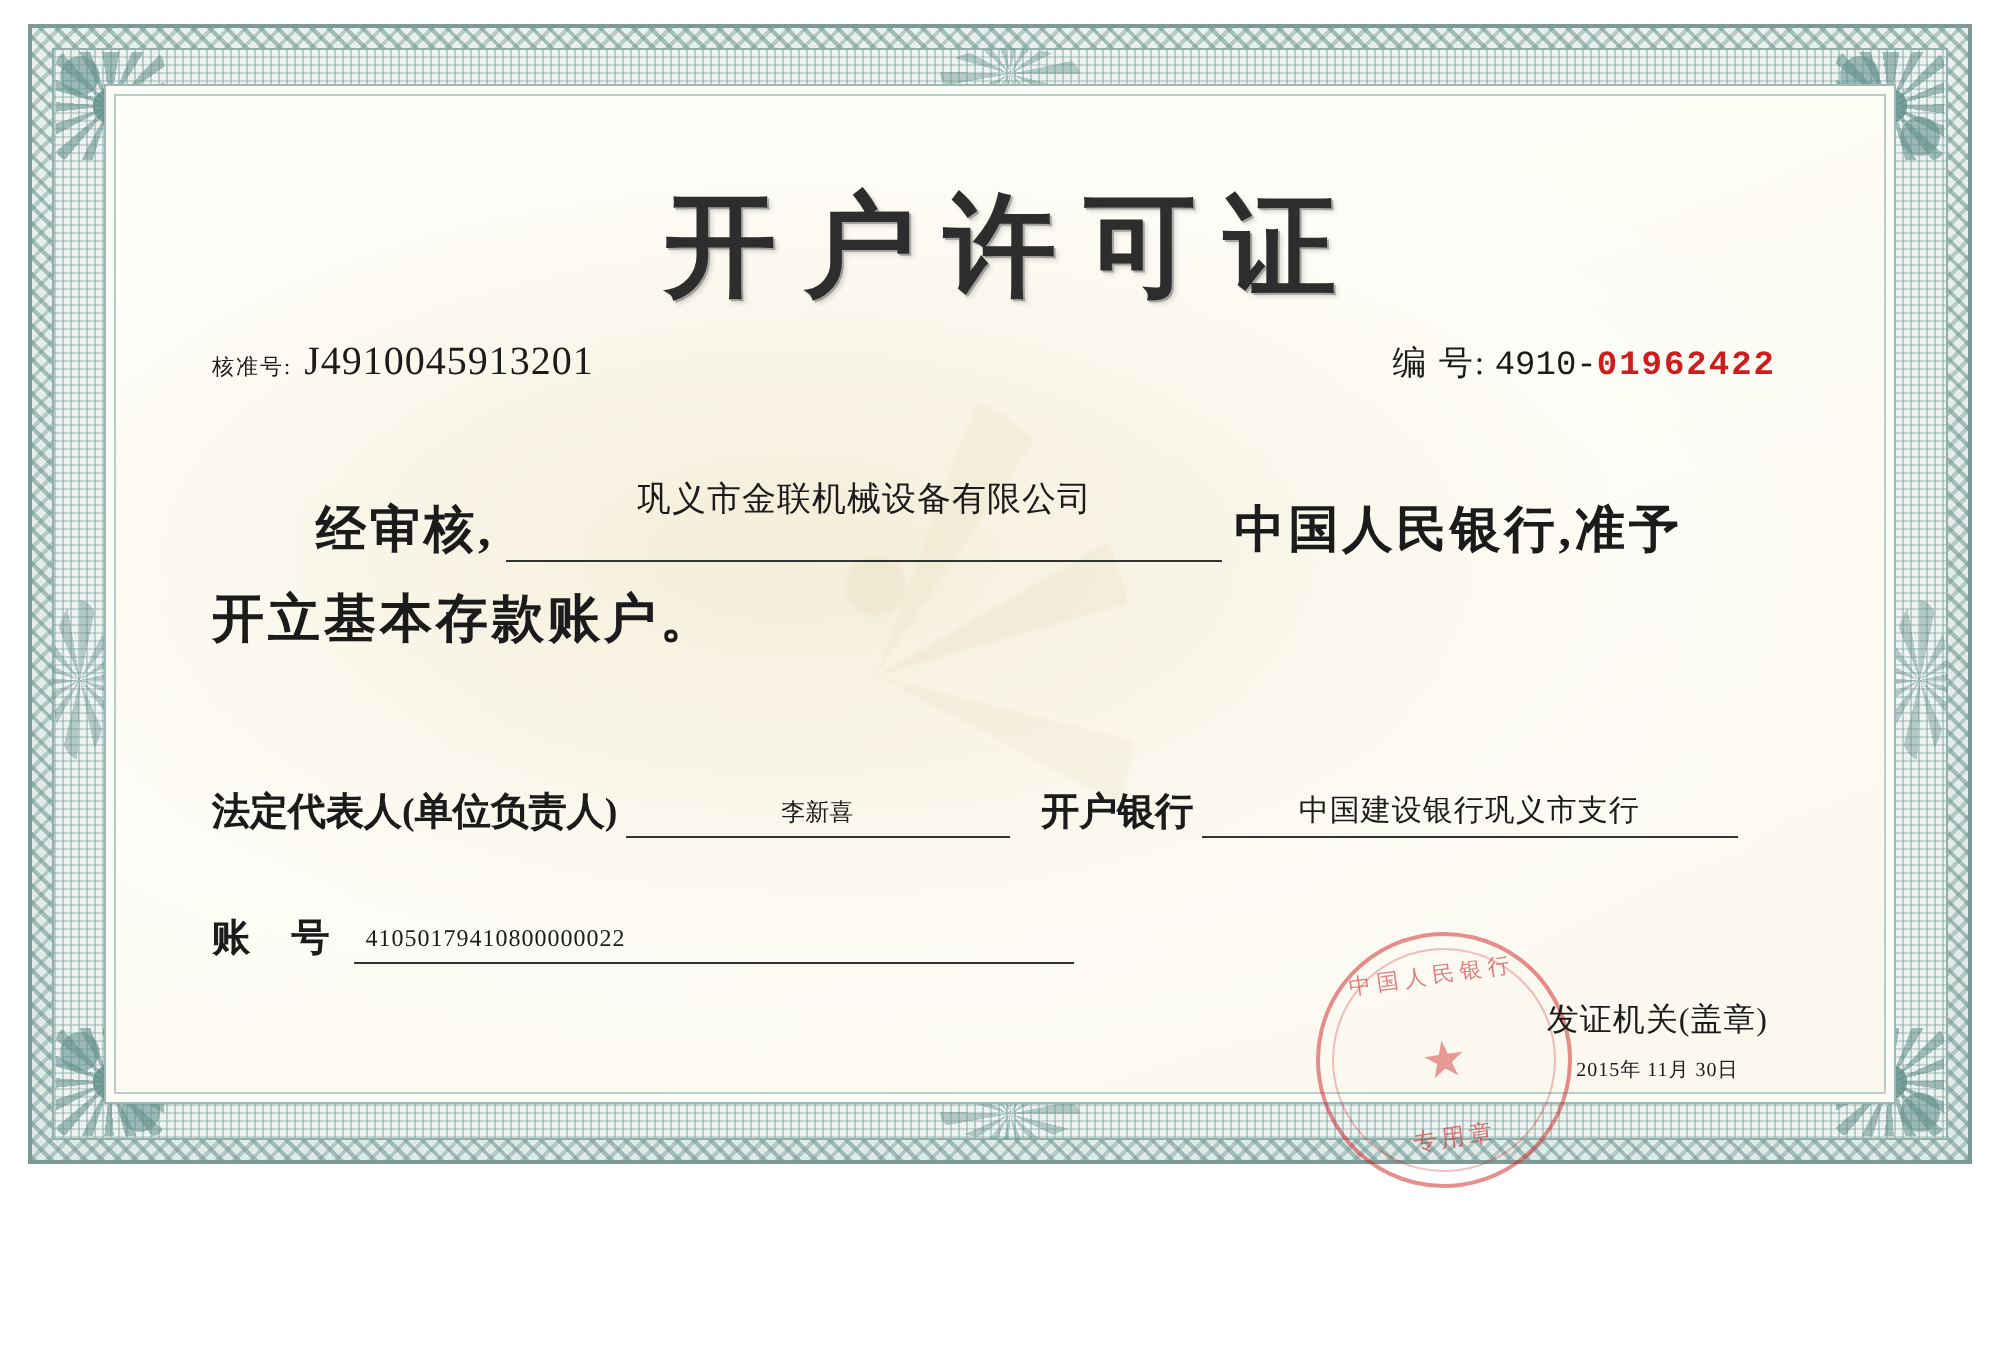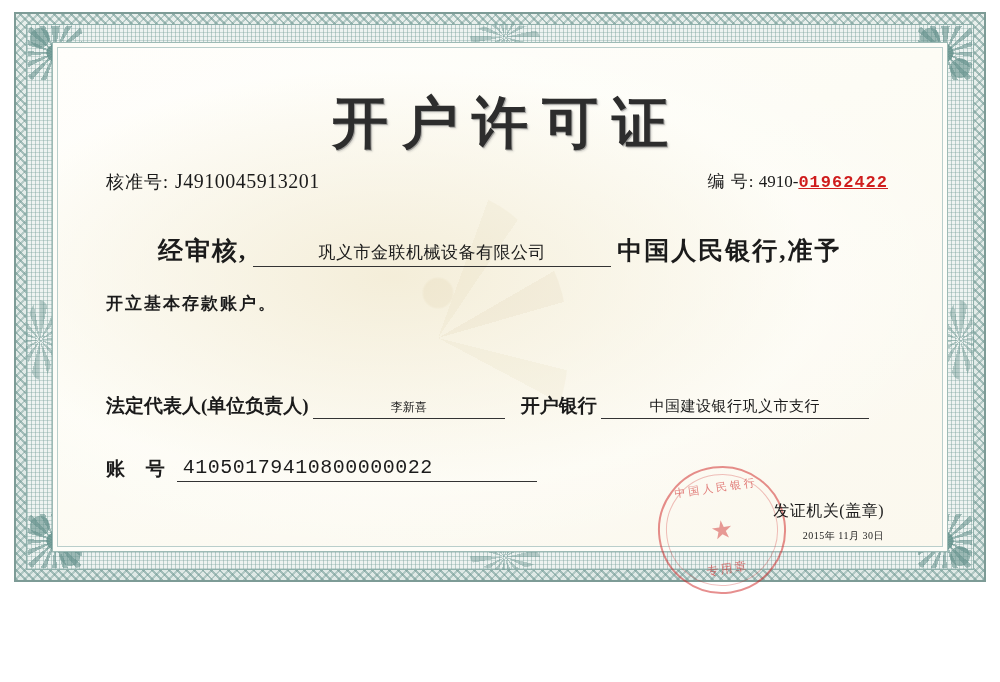--- a/index.html
+++ b/index.html
@@ -175,78 +175,77 @@
   }
 
   .row-approval {
     position: absolute;
     top: 122px;
     left: 48px;
     right: 48px;
     font-size: 16px;
   }
   .approval-label {
-    font-size: 18px;
+    font-size: 11px;
     letter-spacing: 1px;
   }
   .approval-value {
     font-family: "Liberation Serif", serif;
     font-size: 20px;
     margin-left: 6px;
     letter-spacing: 0.5px;
   }
   .serial-wrap {
     position: absolute;
     right: 6px;
     top: 0;
     font-size: 17px;
     white-space: nowrap;
   }
   .serial-label { letter-spacing: 1px; }
-  .serial-prefix { font-family: Liberation Serif, serif; }
+  .serial-prefix { font-family: Liberation Mono, monospace; }
   .serial-number {
     color: #cf1d1d;
     font-family: "Liberation Mono", "DejaVu Sans Mono", monospace;
     font-weight: bold;
     letter-spacing: 1px;
     font-size: 17px;
-    text-decoration: underline;
   }
 
   .para1 {
     position: absolute;
     top: 186px;
     left: 48px;
     right: 36px;
     font-size: 25px;
     font-weight: bold;
     letter-spacing: 2px;
     white-space: nowrap;
   }
   .para1 .indent { display: inline-block; width: 52px; }
   .company-blank {
     display: inline-block;
     width: 358px;
     border-bottom: 1.4px solid #333;
     text-align: center;
     vertical-align: bottom;
-    padding-bottom: 2px;
+    padding-bottom: 18px;
     margin: 0 6px;
   }
   .company-name {
     font-size: 17px;
     font-weight: normal;
     letter-spacing: 0.5px;
     font-family: "Liberation Sans", sans-serif;
   }
   .para2 {
     position: absolute;
     top: 244px;
     left: 48px;
-    font-size: 17px;
+    font-size: 26px;
     font-weight: bold;
     letter-spacing: 2px;
   }
 
   .row-rep {
     position: absolute;
     top: 330px;
     left: 48px;
     right: 36px;
     font-size: 19px;
@@ -295,31 +294,31 @@
   .acct-blank {
     display: inline-block;
     width: 360px;
     border-bottom: 1.2px solid #333;
     vertical-align: bottom;
     padding-bottom: 2px;
     margin-left: 4px;
     text-align: left;
   }
   .acct-value {
-    font-family: Liberation Mono, monospace;
-    font-size: 20px;
+    font-family: Liberation Serif, serif;
+    font-size: 12px;
     letter-spacing: 0.5px;
     padding-left: 6px;
   }
 
   .issuer-block {
     position: absolute;
     right: 58px;
     top: 448px;
-    text-align: right;
+    text-align: center;
     font-size: 16px;
     line-height: 1.9;
   }
   .issuer-line { letter-spacing: 0.5px; }
   .date-line { letter-spacing: 0.5px; font-size: 10px; }
   .date-num { font-family: "Liberation Serif", serif; }
 
   
   .seal {
     position: absolute;

